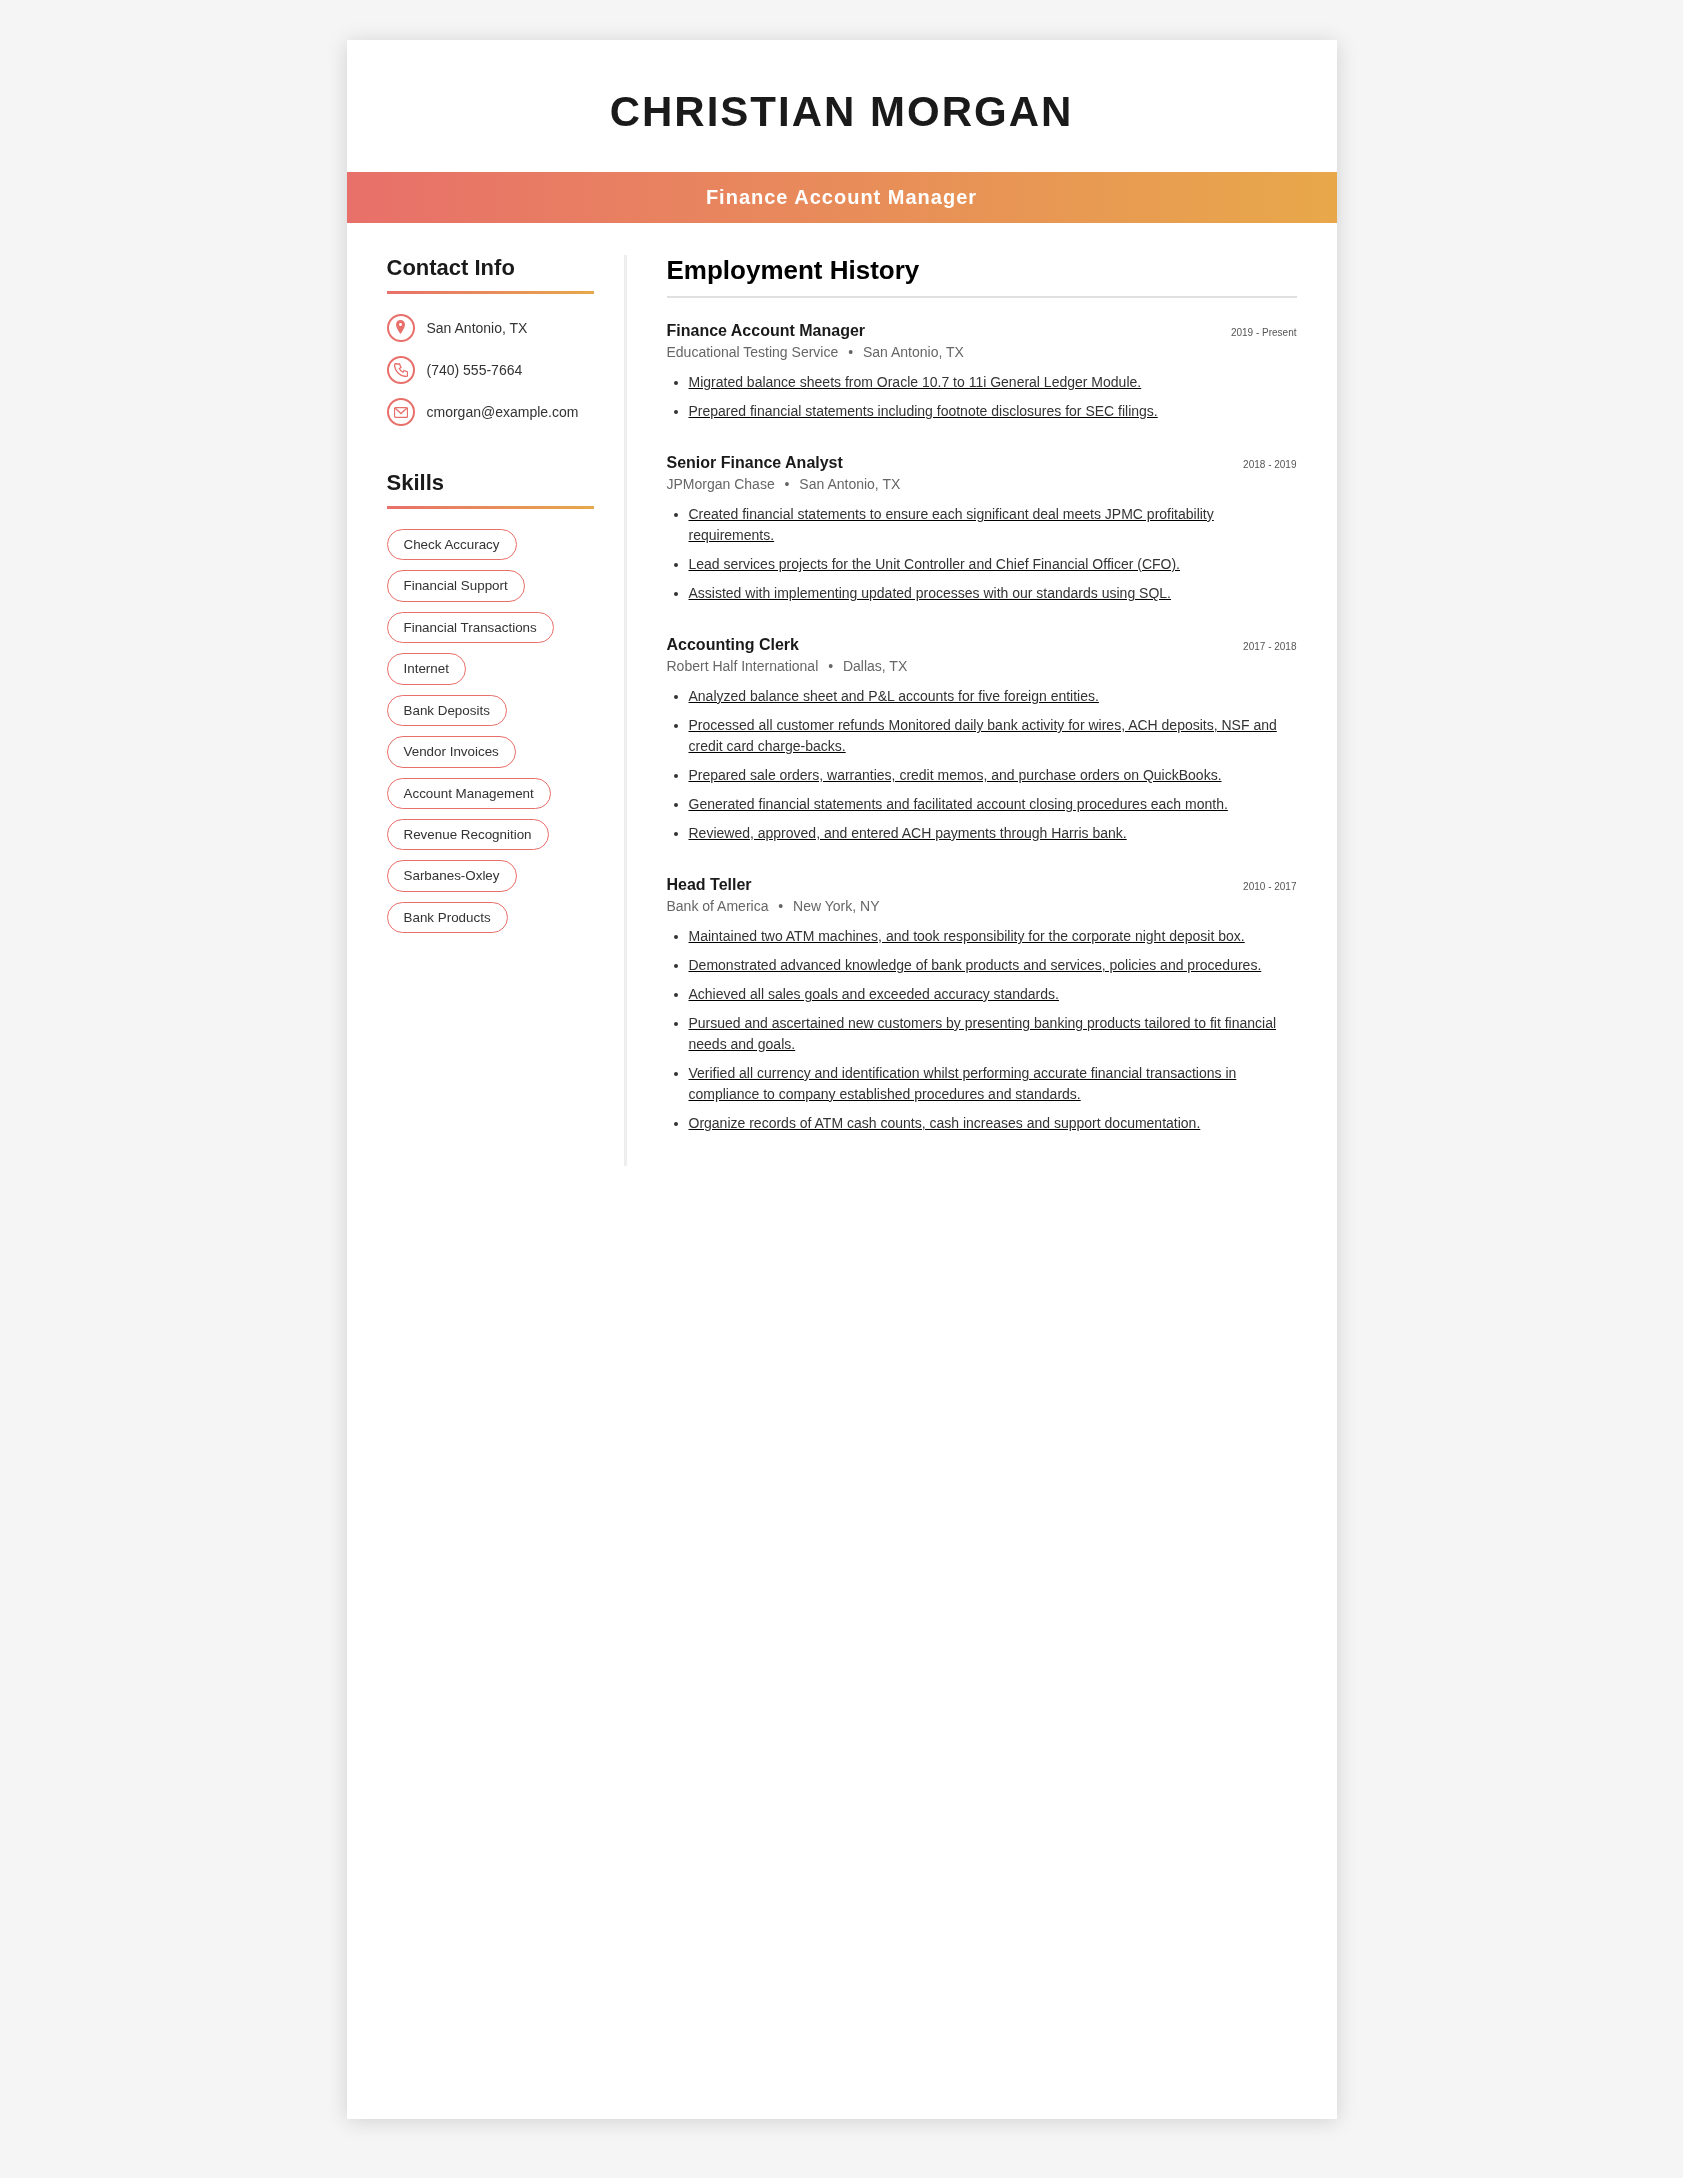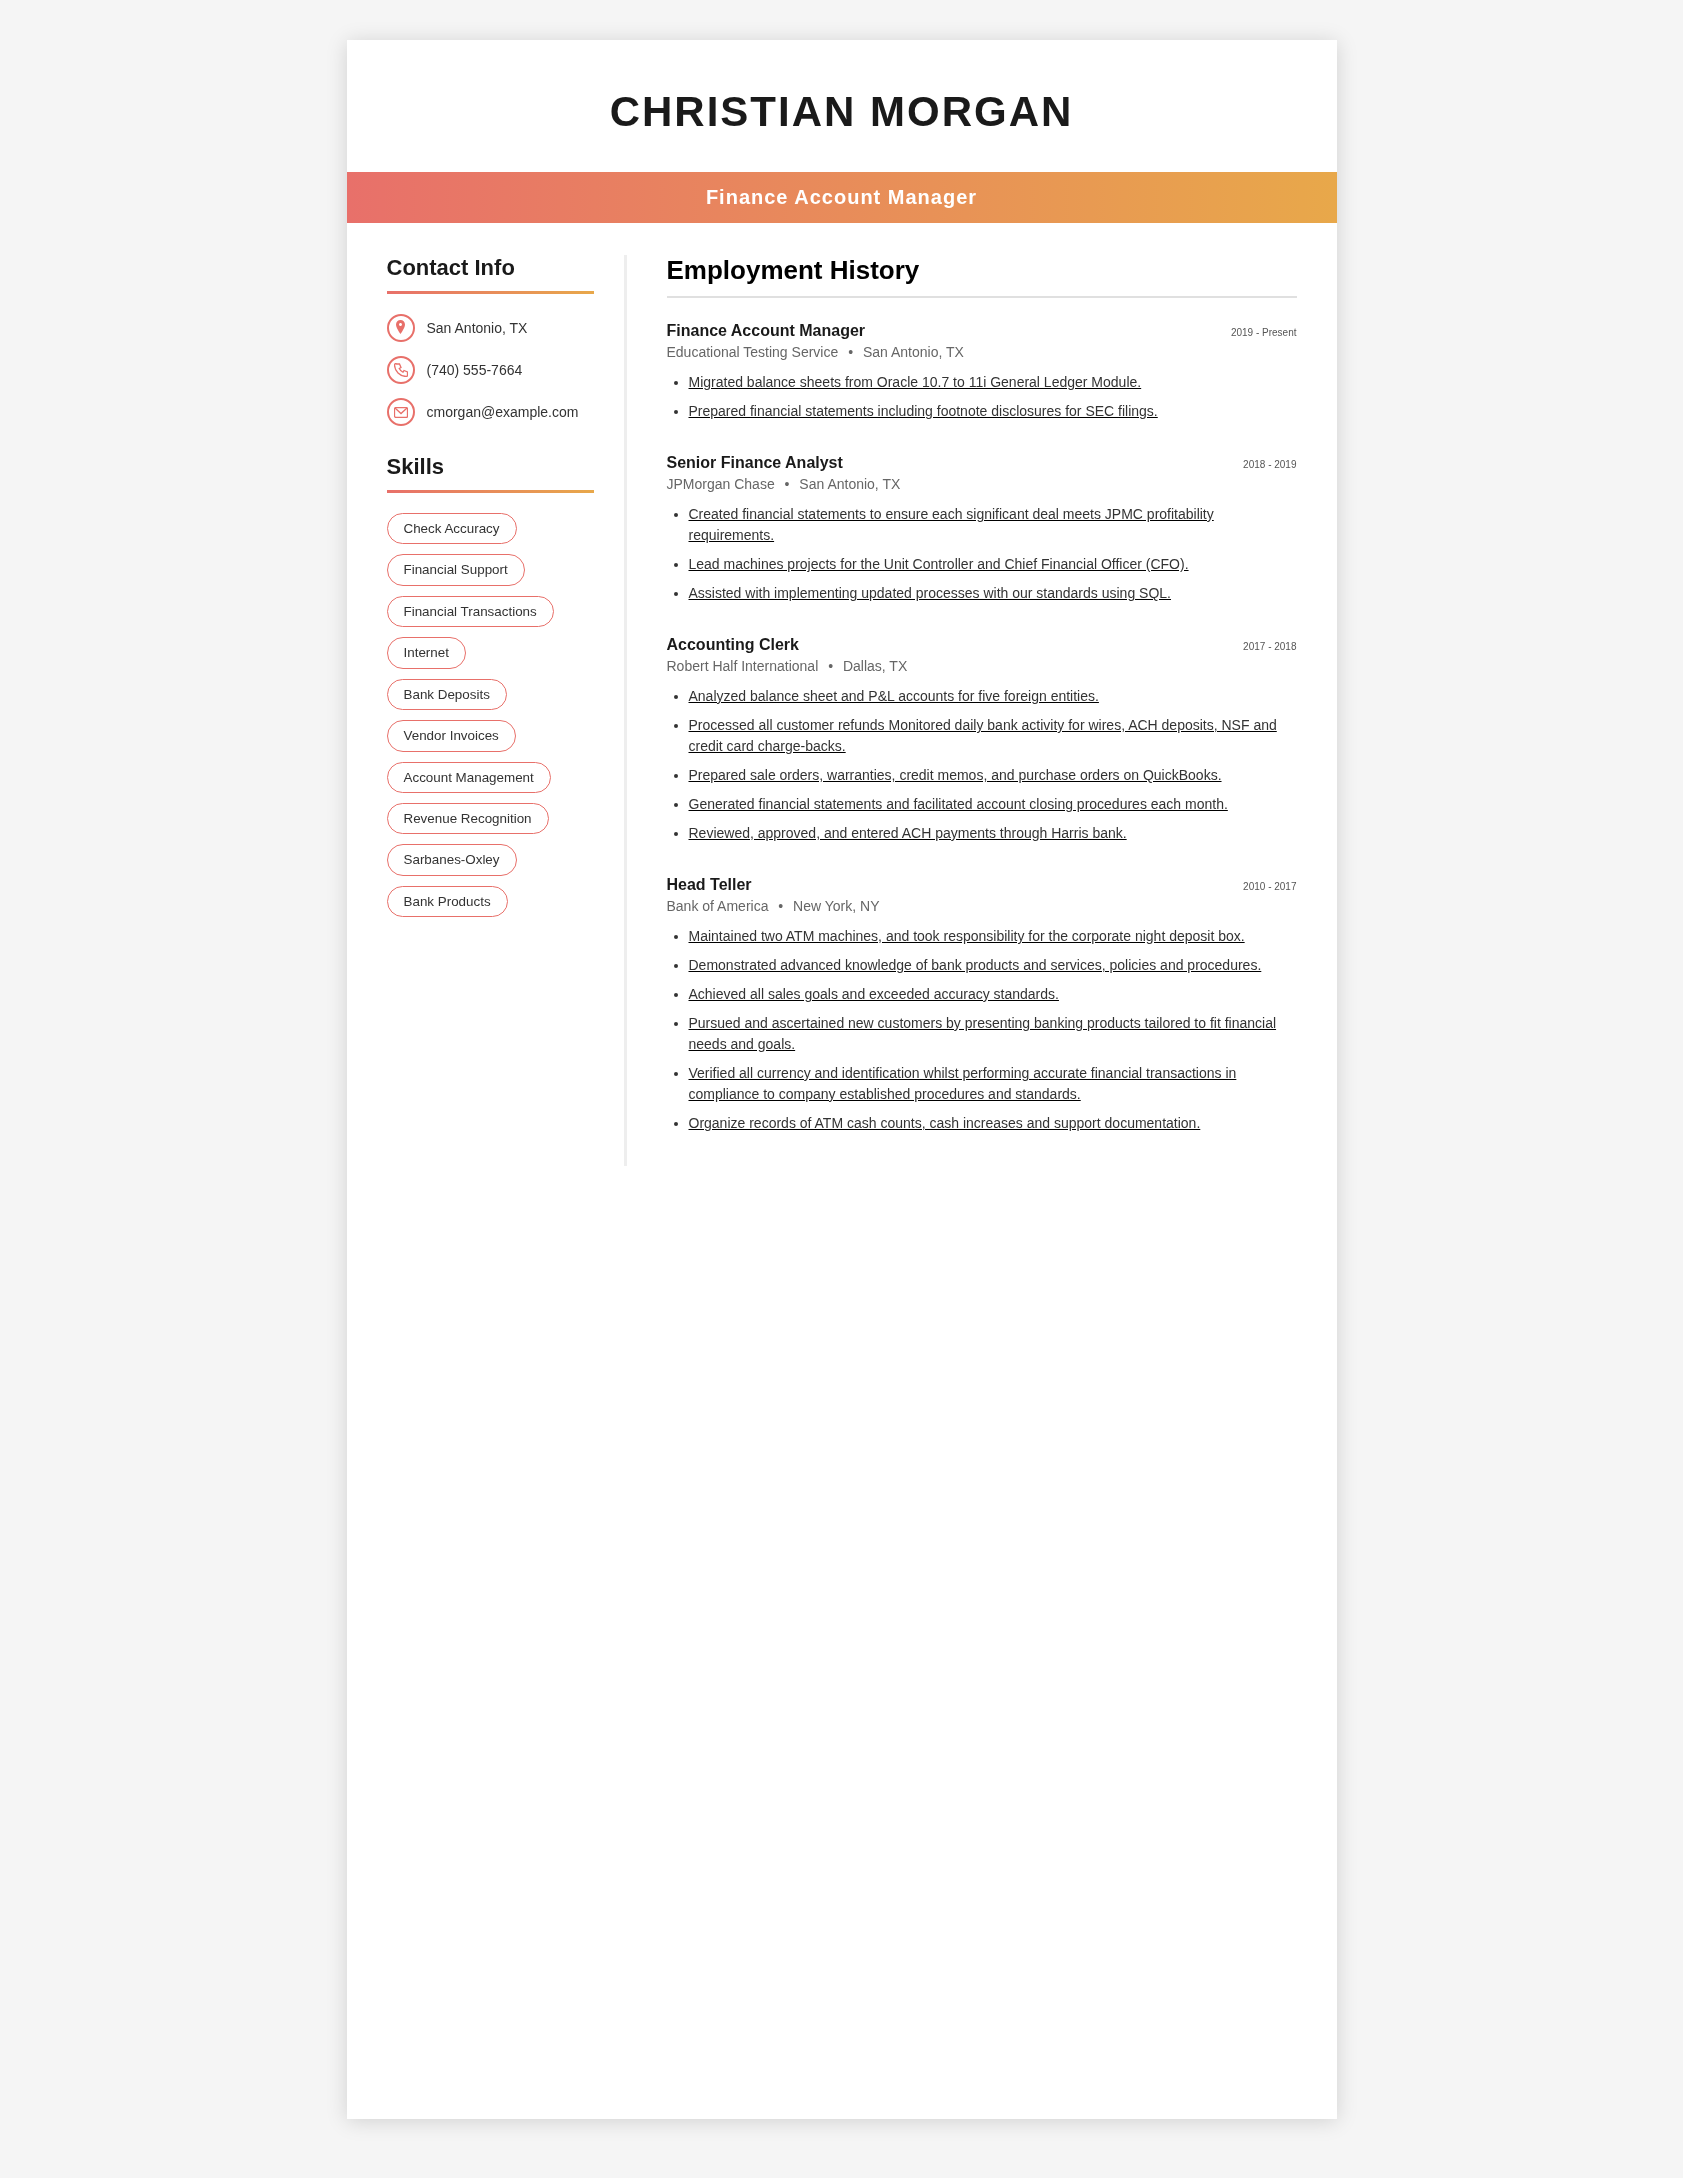--- a/index.html
+++ b/index.html
@@ -84,21 +84,21 @@
       justify-content: center;
       color: #e8706a;
       font-size: 13px;
       flex-shrink: 0;
     }
     .contact-text {
       font-size: 14px;
       color: #333;
     }
     .skills-section {
-      margin-top: 28px;
+      margin-top: 44px;
     }
     .skill-tag {
       display: inline-block;
       border: 1.5px solid #e8706a;
       border-radius: 20px;
       padding: 6px 16px;
       font-size: 13.4px;
       color: #333;
       margin: 0 6px 10px 0;
       line-height: 1.3;
@@ -226,21 +226,21 @@
             </ul>
           </div>
           <div class="job-entry">
             <div class="job-header">
               <span class="job-title">Senior Finance Analyst</span>
               <span class="job-dates">2018 - 2019</span>
             </div>
             <div class="job-company">JPMorgan Chase <span class="bullet">•</span> San Antonio, TX</div>
             <ul class="job-bullets">
               <li>Created financial statements to ensure each significant deal meets JPMC profitability requirements.</li>
-              <li>Lead machines projects for the Unit Controller and Chief Financial Officer (CFO).</li>
+              <li>Lead services projects for the Unit Controller and Chief Financial Officer (CFO).</li>
               <li>Assisted with implementing updated processes with our standards using SQL.</li>
             </ul>
           </div>
           <div class="job-entry">
             <div class="job-header">
               <span class="job-title">Accounting Clerk</span>
               <span class="job-dates">2017 - 2018</span>
             </div>
             <div class="job-company">Robert Half International <span class="bullet">•</span> Dallas, TX</div>
             <ul class="job-bullets">

